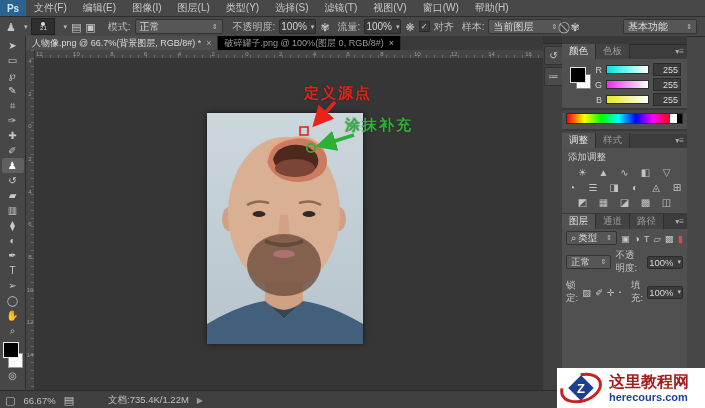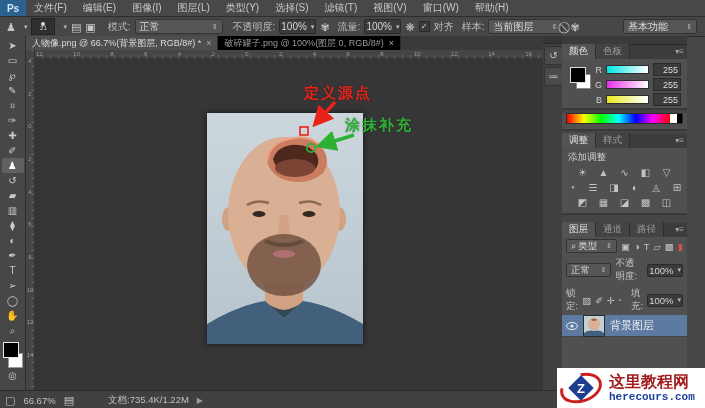--- a/index.html
+++ b/index.html
@@ -89,21 +89,21 @@
      conic-gradient(#bdbdbd 25%,#fff 0 50%,#bdbdbd 0 75%,#fff 0);background-size:100% 100%,8px 8px;}
   .eye{width:12px;text-align:center;flex:none;}
   
   .statusbar{left:0;top:390px;width:705px;height:18px;background:#404040;border-top:1px solid #2b2b2b;
              display:flex;align-items:center;gap:8px;font-size:9.5px;color:#c0c0c0;}
   
   .badge{left:557px;top:368px;width:148px;height:40px;background:#fff;display:flex;align-items:center;gap:4px;
          padding-left:2px;box-sizing:border-box;z-index:50;}
   .badge-texts{display:flex;flex-direction:column;line-height:1;}
   .badge-name{font-family:"Liberation Serif","DejaVu Serif",serif;font-weight:bold;font-size:16px;color:#a11d1d;}
-  .badge-url{font-weight:bold;font-size:11px;color:#1d3f9e;margin-top:2px;font-family:Liberation Mono, monospace;}
+  .badge-url{font-weight:bold;font-size:11px;color:#1d3f9e;margin-top:2px;}
 </style>
 </head>
 <body>
 
 <div class="abs menubar">
   <div class="ps-logo">Ps</div>
   <span class="menu-item">文件(F)</span>
   <span class="menu-item">编辑(E)</span>
   <span class="menu-item">图像(I)</span>
   <span class="menu-item">图层(L)</span>
@@ -400,21 +400,21 @@
       <div class="adj-row">
         <span>◩</span>
         <span>▦</span>
         <span>◪</span>
         <span>▩</span>
         <span>◫</span>
       </div>
     </div>
   </div>
 
-  <div style="margin-top:8px;">
+  <div style="margin-top:0;">
     <div class="panel-tabs">
       <span class="ptab active">图层</span>
       <span class="ptab">通道</span>
       <span class="ptab">路径</span>
       <span class="pmenu">▾≡</span>
     </div>
     <div class="panel-body" style="height:158px;">
       <div class="lp-row">
         <span class="opt-drop" style="width:44px;height:12px;">
           <span style="display:inline-flex;gap:2px;align-items:center;">
@@ -449,32 +449,20 @@
         <svg width="8" height="10" viewBox="0 0 8 10">
           <path d="M2,4 V3 a2,2 0 0 1 4,0 V4" fill="none" stroke="#c5c5c5" stroke-width="1.2"></path>
           <rect x="1" y="4" width="6" height="5" fill="#c5c5c5"></rect>
         </svg>
         <span style="margin-left:6px">填充:</span>
         <span class="opt-well" style="height:11px;">
           <span>100%</span>
             <span class="caret">▾</span>
         </span>
       </div>
-      <div class="layer-row selected">
-        <svg class="eye" width="12" height="8" viewBox="0 0 12 8">
-          <ellipse cx="6" cy="4" rx="5.5" ry="3.5" fill="none" stroke="#eaeaea"></ellipse>
-            <circle cx="6" cy="4" r="1.6" fill="#eaeaea"></circle>
-        </svg>
-        <svg class="thumb" width="20" height="20" viewBox="0 0 20 20" style="background:#c3ced5">
-          <circle cx="10" cy="8" r="6" fill="#d9b094"></circle>
-          <path d="M0,20 L0,17 Q5,13.5 10,15 Q15,13.5 20,17 L20,20 Z" fill="#42607b"></path>
-          <path d="M7,3.5 Q10,1.5 13,3.5 Q12,5 10,5 Q8,5 7,3.5 Z" fill="#a35c44"></path>
-        </svg>
-        <span>背景图层</span>
-      </div>
     </div>
   </div>
 </div>
 
 <div class="abs statusbar">
   <span class="opt-icon" style="margin-left:5px">▢</span>
   <span>66.67%</span>
   <span class="opt-icon">▤</span>
   <span style="margin-left:26px">文档:735.4K/1.22M</span>
   <span style="color:#9a9a9a;font-size:8px;">▶</span>

